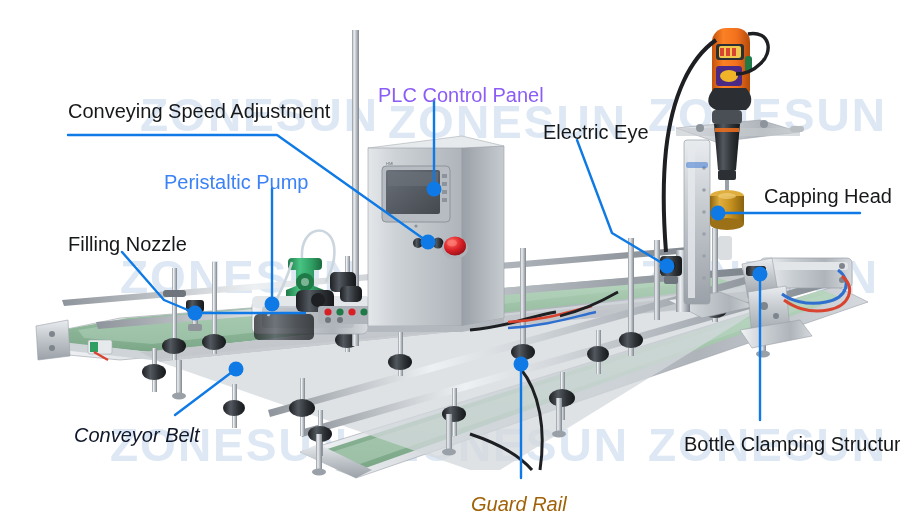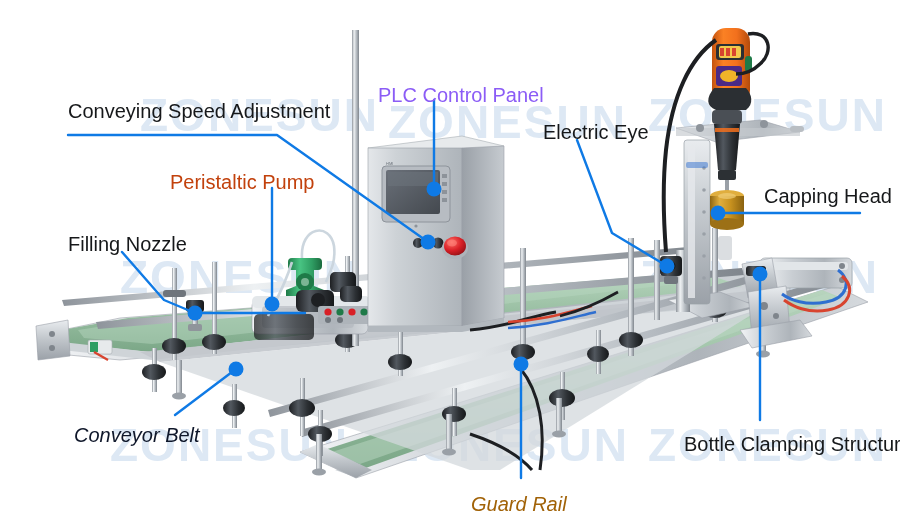--- a/index.html
+++ b/index.html
@@ -440,21 +440,21 @@
       <circle cx="236" cy="369" r="7.5" fill="#0f7ae5"></circle>
       <path d="M 521,478 L 521,364" stroke="#0f7ae5" stroke-width="2.4" fill="none" stroke-linecap="round" stroke-linejoin="round"></path>
       <circle cx="521" cy="364" r="7.5" fill="#0f7ae5"></circle>
       <path d="M 760,420 L 760,274" stroke="#0f7ae5" stroke-width="2.4" fill="none" stroke-linecap="round" stroke-linejoin="round"></path>
       <circle cx="760" cy="274" r="7.5" fill="#0f7ae5"></circle>
     </svg>
 
   <div id="labels">
       <div class="label" style="left: 68px; top: 101px; color: rgb(22, 24, 26);">Conveying Speed Adjustment</div>
       <div class="label" style="left: 378px; top: 85px; color: #8b5cf6;">PLC Control Panel</div>
-      <div class="label" style="left: 170px; top: 172px; color: #c2410c;">Peristaltic Pump</div>
+      <div class="label" style="left: 164px; top: 172px; color: #3b82f6;">Peristaltic Pump</div>
       <div class="label" style="left: 543px; top: 122px; color: rgb(22, 24, 26);">Electric Eye</div>
       <div class="label" style="left: 764px; top: 186px; color: rgb(22, 24, 26);">Capping Head</div>
       <div class="label" style="left: 56px; top: 234px; color: rgb(22, 24, 26); margin-left: 12px;">Filling Nozzle</div>
       <div class="label" style="left: 74px; top: 425px; color: #0f172a; font-style: italic;">Conveyor Belt</div>
       <div class="label" style="left: 471px; top: 494px; color: #a16207; font-style: italic;">Guard Rail</div>
       <div class="label" style="left: 642px; top: 434px; color: rgb(22, 24, 26); margin-left: 42px;">Bottle Clamping Structure</div>
     </div>
 
 </div>
 

